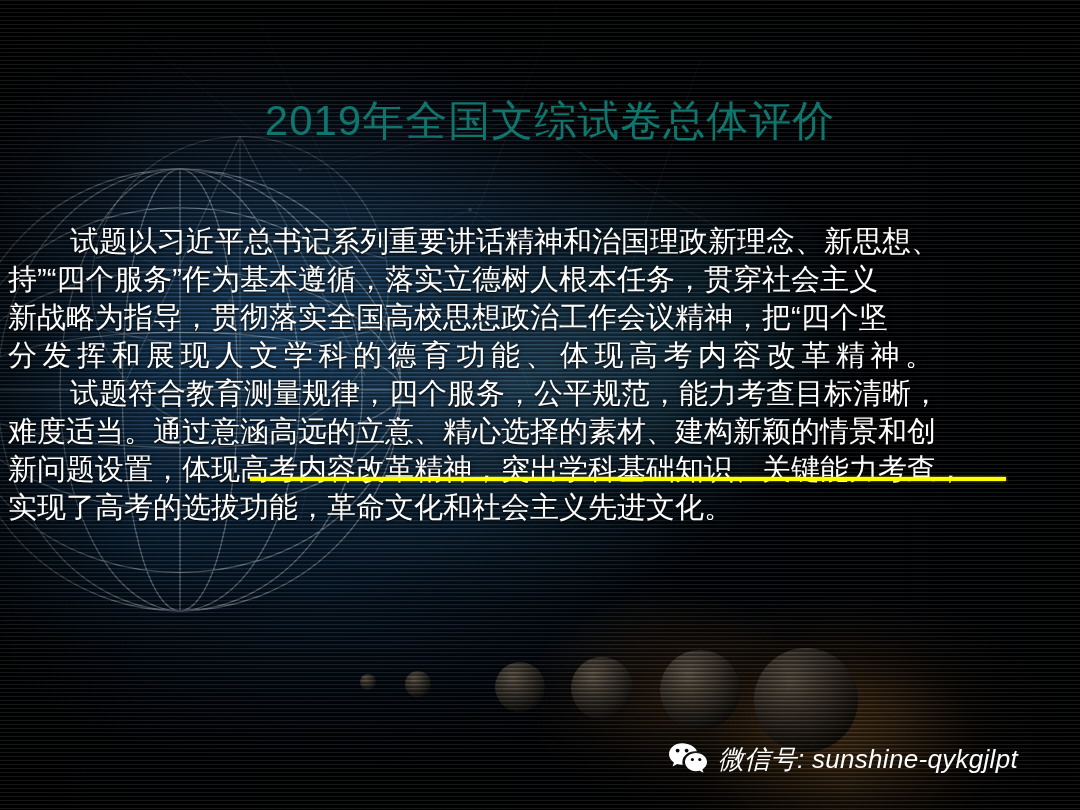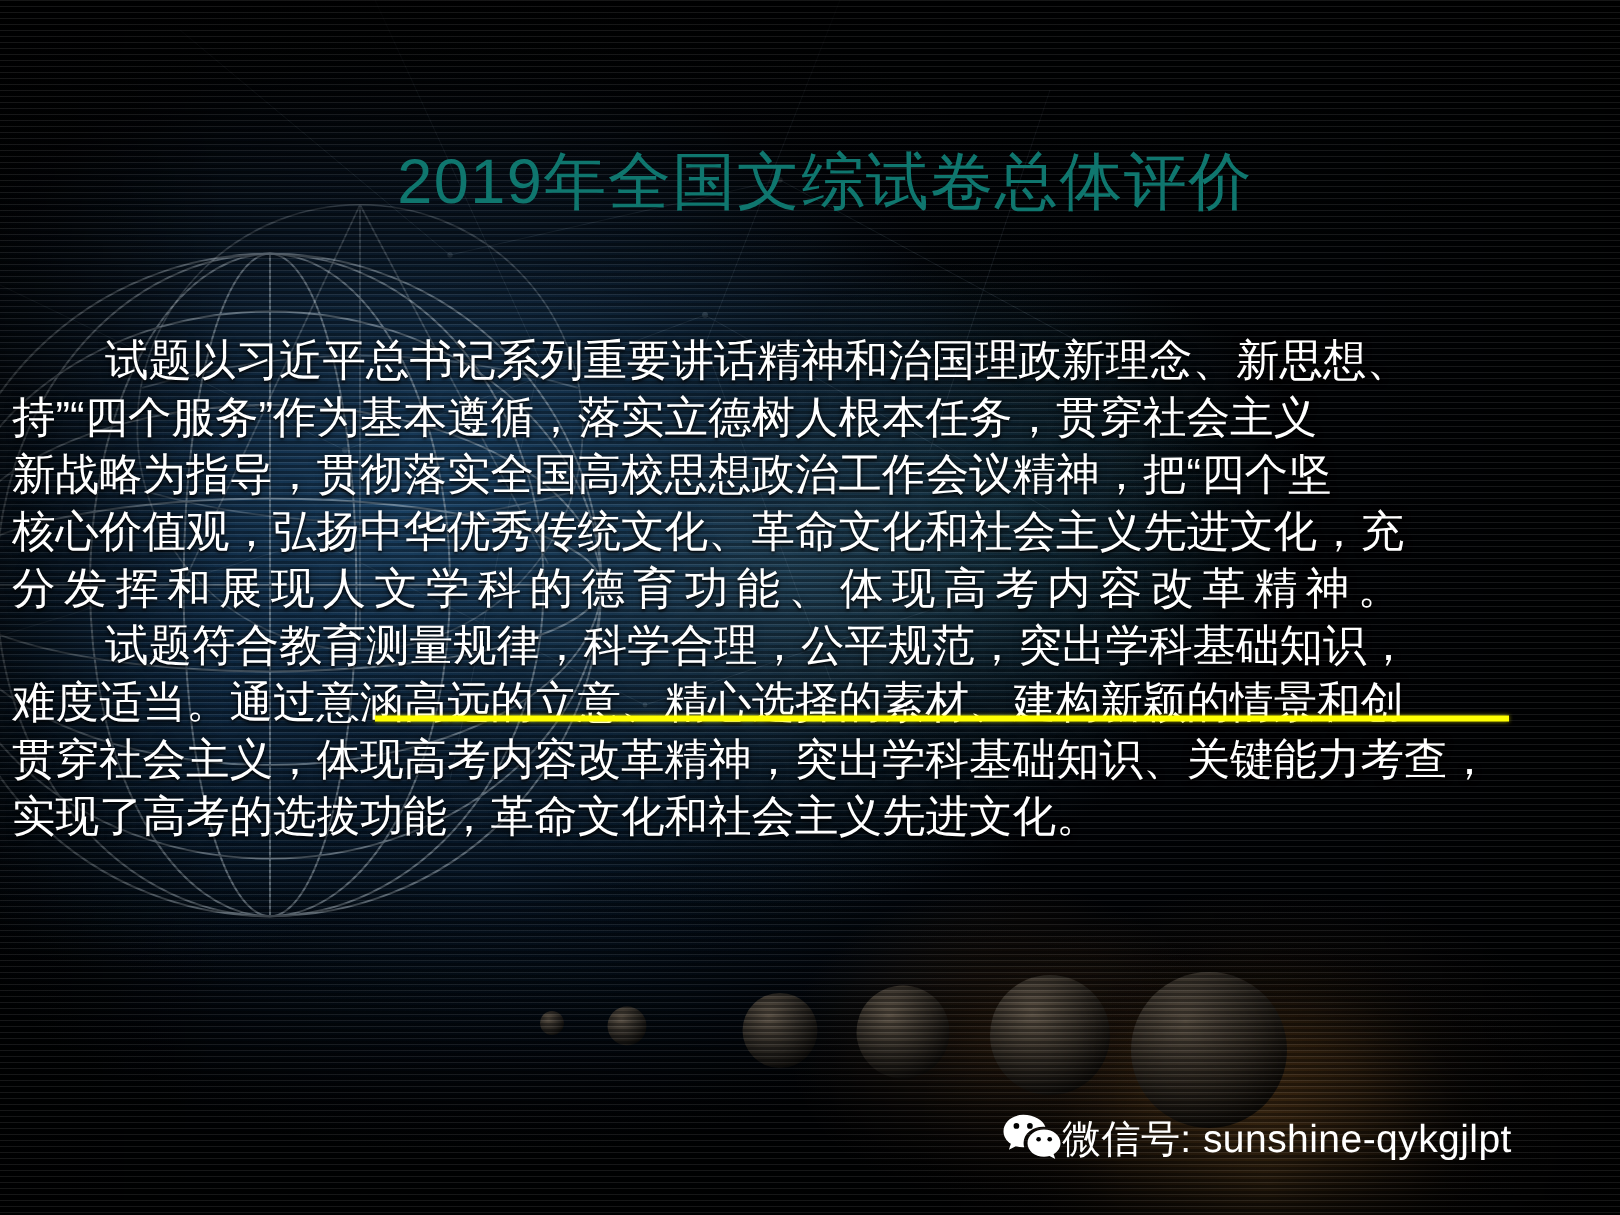--- a/index.html
+++ b/index.html
@@ -135,20 +135,22 @@
     box-shadow: 0 0 3px rgba(255,255,0,0.6);
   }
 
   
   .wechat {
     position: absolute;
     left: 668px;
     top: 742px;
     display: flex;
     align-items: center;
+    gap: 10px;
+    font-style: italic;
   }
   .wechat-label {
     color: #ffffff;
     font-size: 26px;
     line-height: 30px;
     white-space: nowrap;
     letter-spacing: 0.3px;
   }
   .wechat-icon { display: block; }
 </style>
@@ -230,25 +232,24 @@
   <div class="bg-layer bg-scanlines"></div>
 
   <div class="content">
 
     <div class="slide-title">2019年全国文综试卷总体评价</div>
 
     <div class="body-block">
       <div class="body-line indent">试题以习近平总书记系列重要讲话精神和治国理政新理念、新思想、</div>
       <div class="body-line">持”“四个服务”作为基本遵循，落实立德树人根本任务，贯穿社会主义</div>
       <div class="body-line">新战略为指导，贯彻落实全国高校思想政治工作会议精神，把“四个坚</div>
-      <div class="body-line">核心价值观，弘扬中华优秀传统文化、革命文化和社会主义先进文化，充</div>
       <div class="body-line spread">分发挥和展现人文学科的德育功能、体现高考内容改革精神。</div>
-      <div class="body-line indent">试题符合教育测量规律，科学合理，公平规范，突出学科基础知识，</div>
+      <div class="body-line indent">试题符合教育测量规律，四个服务，公平规范，能力考查目标清晰，</div>
       <div class="body-line">难度适当。通过意涵高远的立意、精心选择的素材、建构新颖的情景和创</div>
-      <div class="body-line">贯穿社会主义，体现高考内容改革精神，突出学科基础知识、关键能力考查，</div>
+      <div class="body-line">新问题设置，体现高考内容改革精神，突出学科基础知识、关键能力考查，</div>
       <div class="body-line">实现了高考的选拔功能，革命文化和社会主义先进文化。</div>
     </div>
 
     <div class="underline-mark"></div>
 
     <div class="wechat">
       <svg class="wechat-icon" width="40" height="34" viewBox="0 0 40 34">
         <g fill="#ffffff">
           <path d="M14.2 1.2C6.8 1.2 1 6.1 1 12.1c0 3.4 1.9 6.4 4.9 8.4l-1.3 4 4.6-2.4c1.5.4 3.1.7 4.8.7h.8c-.3-.9-.4-1.8-.4-2.8 0-6 5.8-10.8 13-10.8.5 0 1 0 1.5.1C27.7 5 21.6 1.2 14.2 1.2z"></path>
           <circle cx="9.6" cy="8.6" r="1.9" fill="#000"></circle>

